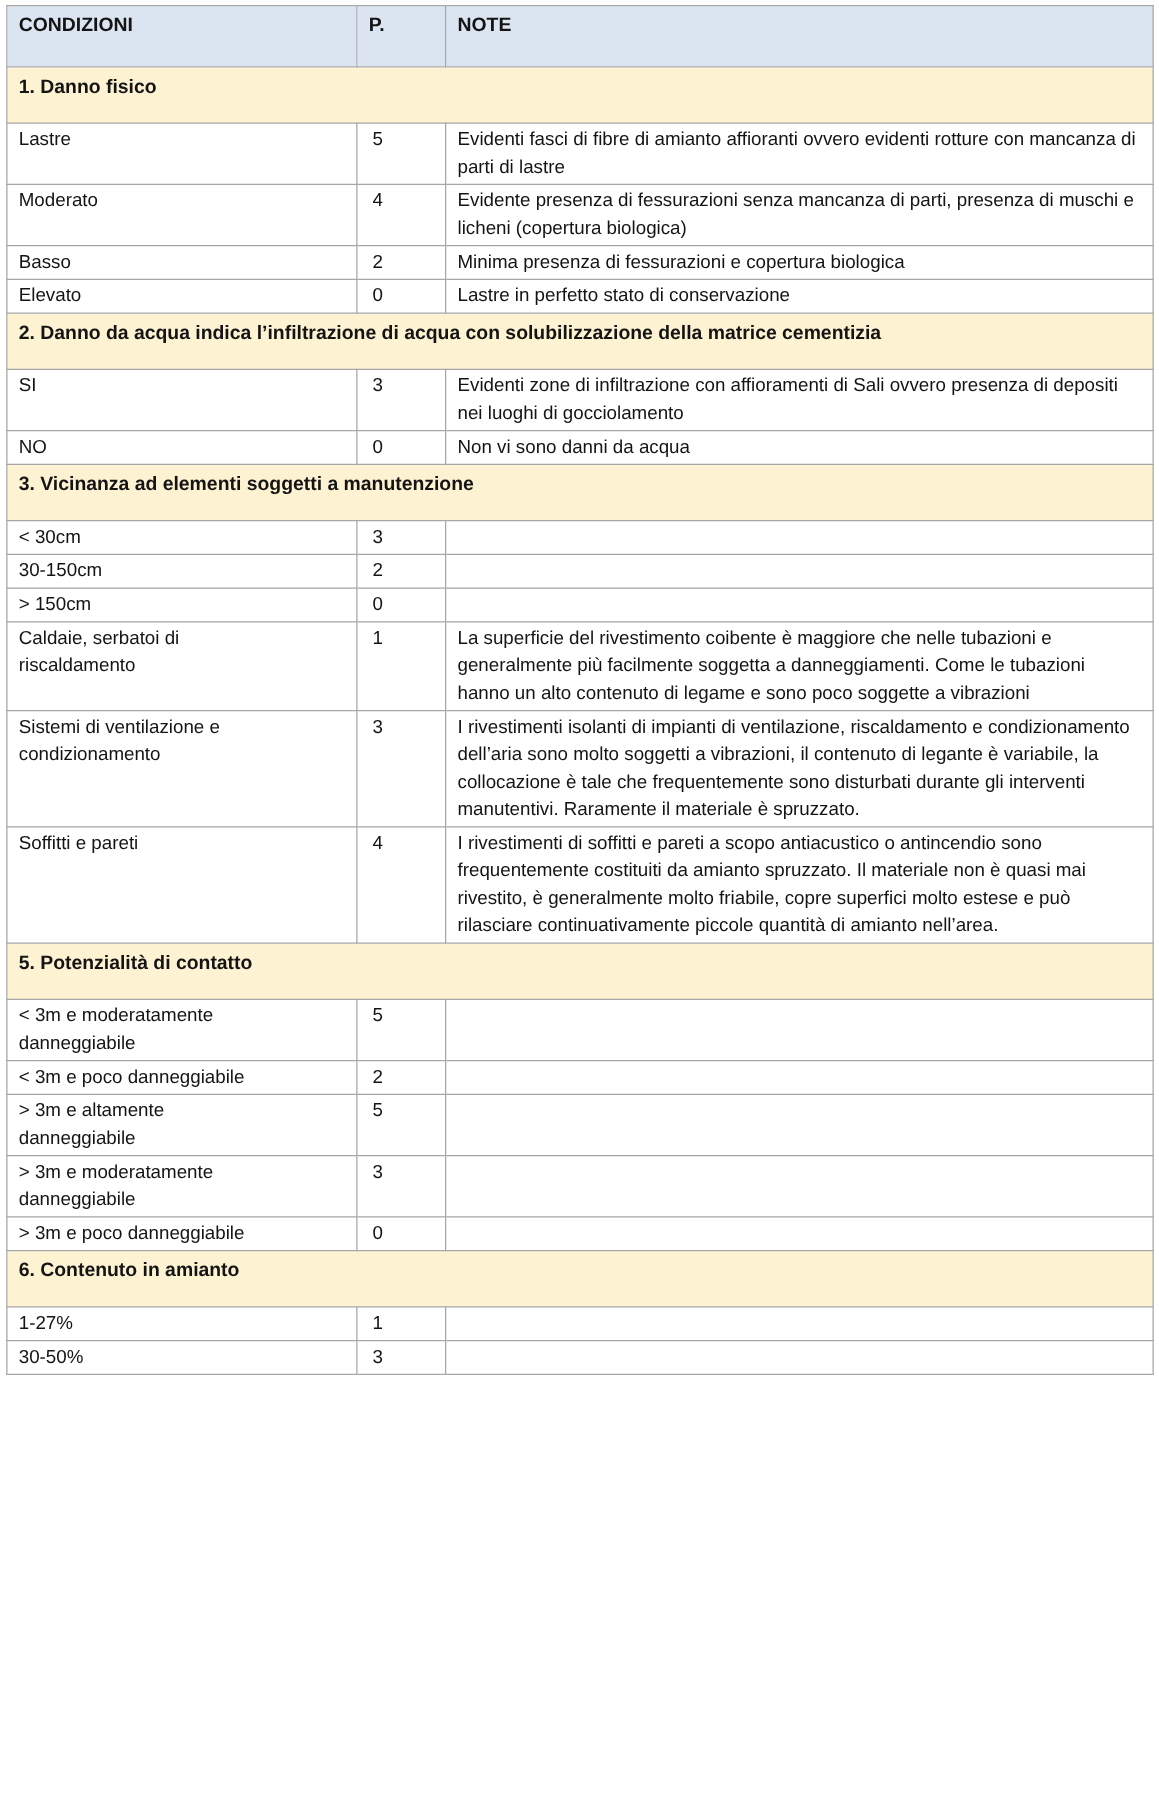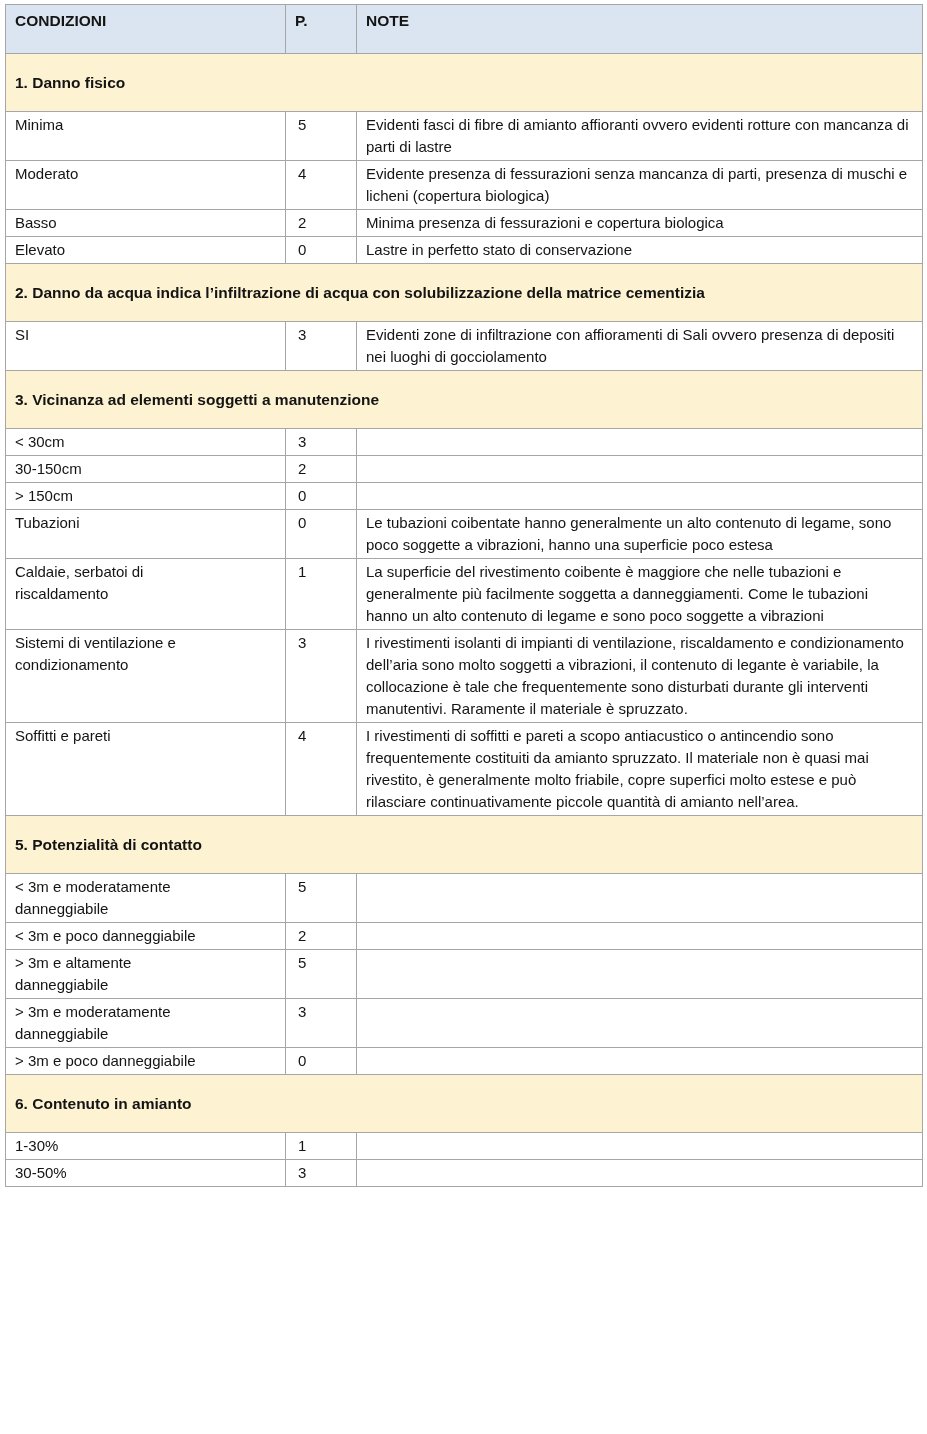--- a/index.html
+++ b/index.html
@@ -39,21 +39,21 @@
     font-weight: bold;
     font-size: 15.5px;
     height: 41px;
     padding-top: 5px;
   }
   tr.section-row td {
     background: var(--section-bg, #fdf2d2);
     font-weight: bold;
     font-size: 15.5px;
     height: 37px;
-    padding-top: 18px;
+    padding-top: 5px;
   }
   td.cond { white-space: pre-line; }
   td.pval { padding-left: 12px; }
   td.note { }
 </style>
 </head>
 <body>
 
 <div class="page">
   <table class="assessment">
@@ -67,21 +67,21 @@
         <th>CONDIZIONI</th>
         <th>P.</th>
         <th>NOTE</th>
       </tr>
     </thead>
     <tbody id="tbody">
     <tr class="section-row">
           <td colspan="3">1. Danno fisico</td>
         </tr>
         <tr>
-          <td class="cond">Minima</td>
+          <td class="cond">Lastre</td>
           <td class="pval">5</td>
           <td class="note">Evidenti fasci di fibre di amianto affioranti ovvero evidenti rotture con mancanza di parti di lastre</td>
         </tr>
         <tr>
           <td class="cond">Moderato</td>
           <td class="pval">4</td>
           <td class="note">Evidente presenza di fessurazioni senza mancanza di parti, presenza di muschi e licheni (copertura biologica)</td>
         </tr>
         <tr>
           <td class="cond">Basso</td>
@@ -94,42 +94,42 @@
           <td class="note">Lastre in perfetto stato di conservazione</td>
         </tr>
         <tr class="section-row">
           <td colspan="3">2. Danno da acqua indica l’infiltrazione di acqua con solubilizzazione della matrice cementizia</td>
         </tr>
         <tr>
           <td class="cond">SI</td>
           <td class="pval">3</td>
           <td class="note">Evidenti zone di infiltrazione con affioramenti di Sali ovvero presenza di depositi nei luoghi di gocciolamento</td>
         </tr>
+        <tr>
+          <td class="cond">NO</td>
+          <td class="pval">0</td>
+          <td class="note">Non vi sono danni da acqua</td>
+        </tr>
         <tr class="section-row">
           <td colspan="3">3. Vicinanza ad elementi soggetti a manutenzione</td>
         </tr>
         <tr>
           <td class="cond">&lt; 30cm</td>
           <td class="pval">3</td>
           <td class="note"></td>
         </tr>
         <tr>
           <td class="cond">30-150cm</td>
           <td class="pval">2</td>
           <td class="note"></td>
         </tr>
         <tr>
           <td class="cond">&gt; 150cm</td>
           <td class="pval">0</td>
           <td class="note"></td>
-        </tr>
-        <tr>
-          <td class="cond">Tubazioni</td>
-          <td class="pval">0</td>
-          <td class="note">Le tubazioni coibentate hanno generalmente un alto contenuto di legame, sono poco soggette a vibrazioni, hanno una superficie poco estesa</td>
         </tr>
         <tr>
           <td class="cond">Caldaie, serbatoi di
 riscaldamento</td>
           <td class="pval">1</td>
           <td class="note">La superficie del rivestimento coibente è maggiore che nelle tubazioni e generalmente più facilmente soggetta a danneggiamenti. Come le tubazioni hanno un alto contenuto di legame e sono poco soggette a vibrazioni</td>
         </tr>
         <tr>
           <td class="cond">Sistemi di ventilazione e
 condizionamento</td>
@@ -169,21 +169,21 @@
         </tr>
         <tr>
           <td class="cond">&gt; 3m e poco danneggiabile</td>
           <td class="pval">0</td>
           <td class="note"></td>
         </tr>
         <tr class="section-row">
           <td colspan="3">6. Contenuto in amianto</td>
         </tr>
         <tr>
-          <td class="cond">1-30%</td>
+          <td class="cond">1-27%</td>
           <td class="pval">1</td>
           <td class="note"></td>
         </tr>
         <tr>
           <td class="cond">30-50%</td>
           <td class="pval">3</td>
           <td class="note"></td>
         </tr>
       </tbody>
   </table>

